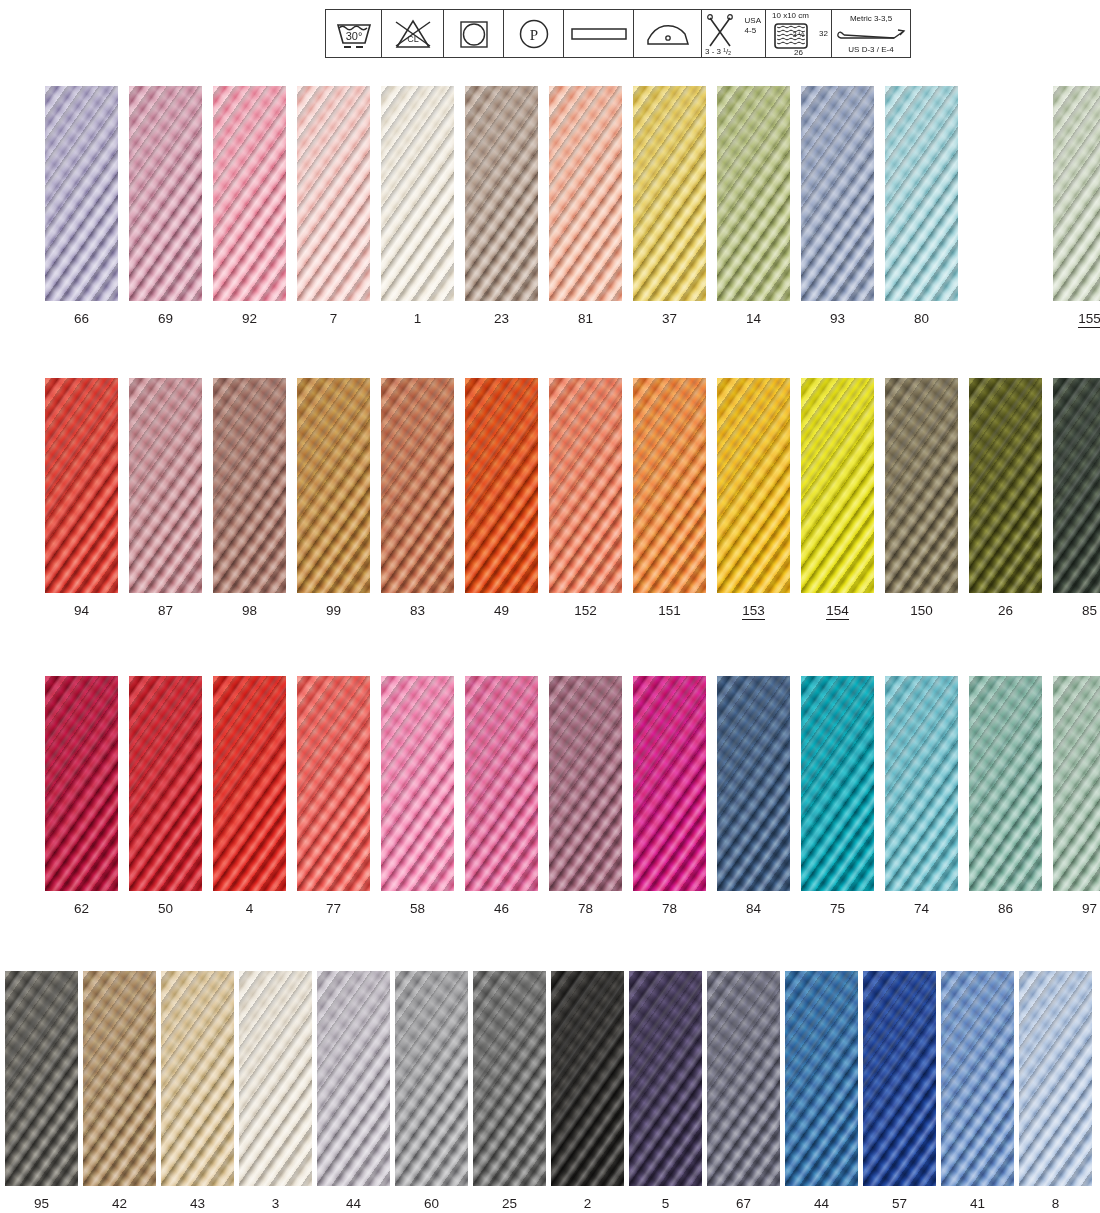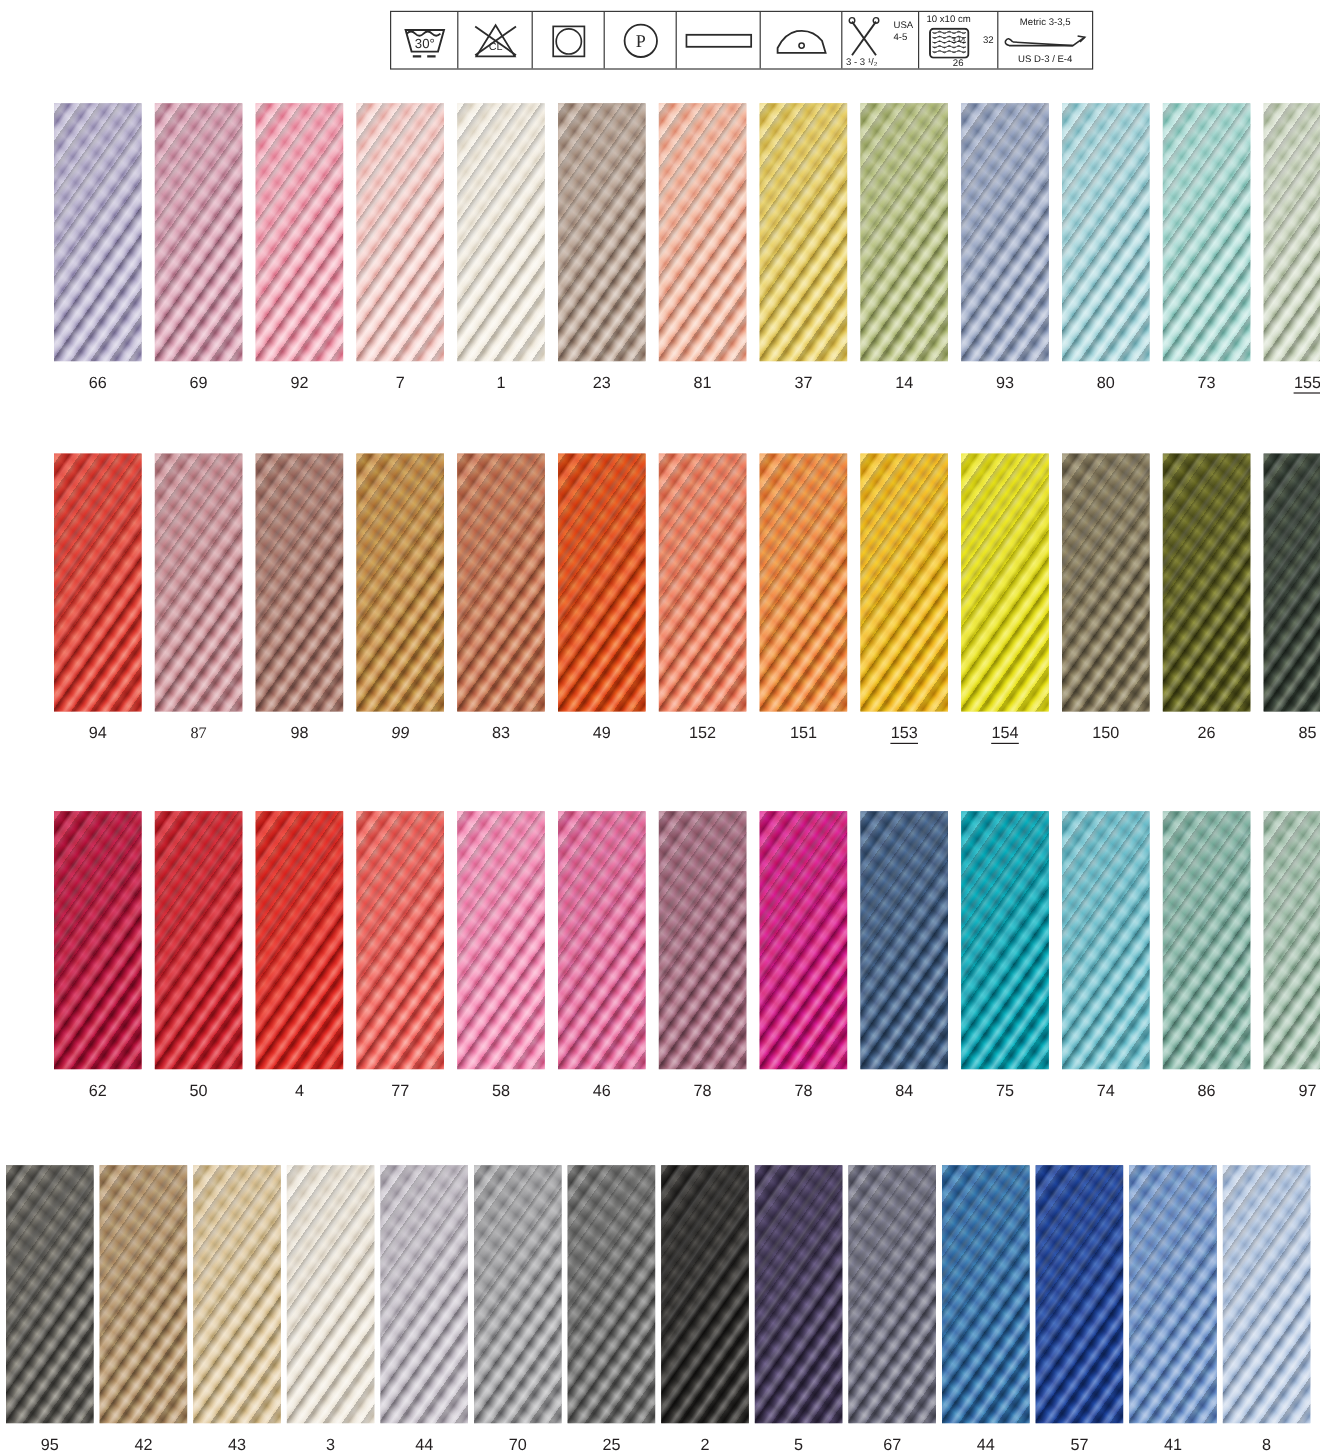--- a/index.html
+++ b/index.html
@@ -312,29 +312,20 @@
         </div>
         <div class="swatch-wrap" style="left: 885px; width: 73px;">
           <div class="yarn" style="width: 73px; height: 215px;">
             <div class="base" style="background: rgb(168, 214, 220);"></div>
             <div class="twist" style="background: repeating-linear-gradient(125deg, rgb(126, 183, 191) 0px, rgb(168, 214, 220) 3px, rgb(207, 235, 238) 7px, rgb(168, 214, 220) 11px, rgb(126, 183, 191) 14px);"></div>
             <div class="twist" style="background: repeating-linear-gradient(40deg, rgba(0, 0, 0, 0.16) 0px, rgba(0, 0, 0, 0) 4px, rgba(255, 255, 255, 0.2) 8px, rgba(0, 0, 0, 0) 12px, rgba(0, 0, 0, 0.16) 15px); mix-blend-mode: overlay;"></div>
             <div class="twist" style="background: repeating-linear-gradient(125deg, rgba(0, 0, 0, 0.22) 0px, rgba(0, 0, 0, 0) 6px, rgba(255, 255, 255, 0.18) 9px, rgba(0, 0, 0, 0) 13px);"></div>
           </div>
           <div class="label" style="top: 225px;"><span>80</span></div>
         </div>
-        <div class="swatch-wrap" style="left: 969px; width: 73px;">
-          <div class="yarn" style="width: 73px; height: 215px;">
-            <div class="base" style="background: rgb(169, 217, 210);"></div>
-            <div class="twist" style="background: repeating-linear-gradient(125deg, rgb(127, 188, 178) 0px, rgb(169, 217, 210) 3px, rgb(207, 238, 234) 7px, rgb(169, 217, 210) 11px, rgb(127, 188, 178) 14px);"></div>
-            <div class="twist" style="background: repeating-linear-gradient(40deg, rgba(0, 0, 0, 0.16) 0px, rgba(0, 0, 0, 0) 4px, rgba(255, 255, 255, 0.2) 8px, rgba(0, 0, 0, 0) 12px, rgba(0, 0, 0, 0.16) 15px); mix-blend-mode: overlay;"></div>
-            <div class="twist" style="background: repeating-linear-gradient(125deg, rgba(0, 0, 0, 0.22) 0px, rgba(0, 0, 0, 0) 6px, rgba(255, 255, 255, 0.18) 9px, rgba(0, 0, 0, 0) 13px);"></div>
-          </div>
-          <div class="label" style="top: 225px;"><span>73</span></div>
-        </div>
         <div class="swatch-wrap" style="left: 1053px; width: 73px;">
           <div class="yarn" style="width: 73px; height: 215px;">
             <div class="base" style="background: rgb(204, 214, 192);"></div>
             <div class="twist" style="background: repeating-linear-gradient(125deg, rgb(168, 181, 154) 0px, rgb(204, 214, 192) 3px, rgb(230, 236, 223) 7px, rgb(204, 214, 192) 11px, rgb(168, 181, 154) 14px);"></div>
             <div class="twist" style="background: repeating-linear-gradient(40deg, rgba(0, 0, 0, 0.16) 0px, rgba(0, 0, 0, 0) 4px, rgba(255, 255, 255, 0.2) 8px, rgba(0, 0, 0, 0) 12px, rgba(0, 0, 0, 0.16) 15px); mix-blend-mode: overlay;"></div>
             <div class="twist" style="background: repeating-linear-gradient(125deg, rgba(0, 0, 0, 0.22) 0px, rgba(0, 0, 0, 0) 6px, rgba(255, 255, 255, 0.18) 9px, rgba(0, 0, 0, 0) 13px);"></div>
           </div>
           <div class="label underlined" style="top: 225px;"><span>155</span></div>
         </div>
       </div>
@@ -348,39 +339,39 @@
           </div>
           <div class="label" style="top: 225px;"><span>94</span></div>
         </div>
         <div class="swatch-wrap" style="left: 129px; width: 73px;">
           <div class="yarn" style="width: 73px; height: 215px;">
             <div class="base" style="background: rgb(201, 142, 149);"></div>
             <div class="twist" style="background: repeating-linear-gradient(125deg, rgb(161, 106, 113) 0px, rgb(201, 142, 149) 3px, rgb(225, 181, 186) 7px, rgb(201, 142, 149) 11px, rgb(161, 106, 113) 14px);"></div>
             <div class="twist" style="background: repeating-linear-gradient(40deg, rgba(0, 0, 0, 0.16) 0px, rgba(0, 0, 0, 0) 4px, rgba(255, 255, 255, 0.2) 8px, rgba(0, 0, 0, 0) 12px, rgba(0, 0, 0, 0.16) 15px); mix-blend-mode: overlay;"></div>
             <div class="twist" style="background: repeating-linear-gradient(125deg, rgba(0, 0, 0, 0.22) 0px, rgba(0, 0, 0, 0) 6px, rgba(255, 255, 255, 0.18) 9px, rgba(0, 0, 0, 0) 13px);"></div>
           </div>
-          <div class="label" style="top: 225px; font-family: Liberation Serif, serif;"><span>87</span></div>
+          <div class="label" style="top: 225px;"><span>87</span></div>
         </div>
         <div class="swatch-wrap" style="left: 213px; width: 73px;">
           <div class="yarn" style="width: 73px; height: 215px;">
             <div class="base" style="background: rgb(169, 120, 108);"></div>
             <div class="twist" style="background: repeating-linear-gradient(125deg, rgb(131, 88, 79) 0px, rgb(169, 120, 108) 3px, rgb(198, 155, 142) 7px, rgb(169, 120, 108) 11px, rgb(131, 88, 79) 14px);"></div>
             <div class="twist" style="background: repeating-linear-gradient(40deg, rgba(0, 0, 0, 0.16) 0px, rgba(0, 0, 0, 0) 4px, rgba(255, 255, 255, 0.2) 8px, rgba(0, 0, 0, 0) 12px, rgba(0, 0, 0, 0.16) 15px); mix-blend-mode: overlay;"></div>
             <div class="twist" style="background: repeating-linear-gradient(125deg, rgba(0, 0, 0, 0.22) 0px, rgba(0, 0, 0, 0) 6px, rgba(255, 255, 255, 0.18) 9px, rgba(0, 0, 0, 0) 13px);"></div>
           </div>
           <div class="label" style="top: 225px;"><span>98</span></div>
         </div>
         <div class="swatch-wrap" style="left: 297px; width: 73px;">
           <div class="yarn" style="width: 73px; height: 215px;">
             <div class="base" style="background: rgb(192, 136, 64);"></div>
             <div class="twist" style="background: repeating-linear-gradient(125deg, rgb(150, 102, 43) 0px, rgb(192, 136, 64) 3px, rgb(219, 171, 107) 7px, rgb(192, 136, 64) 11px, rgb(150, 102, 43) 14px);"></div>
             <div class="twist" style="background: repeating-linear-gradient(40deg, rgba(0, 0, 0, 0.16) 0px, rgba(0, 0, 0, 0) 4px, rgba(255, 255, 255, 0.2) 8px, rgba(0, 0, 0, 0) 12px, rgba(0, 0, 0, 0.16) 15px); mix-blend-mode: overlay;"></div>
             <div class="twist" style="background: repeating-linear-gradient(125deg, rgba(0, 0, 0, 0.22) 0px, rgba(0, 0, 0, 0) 6px, rgba(255, 255, 255, 0.18) 9px, rgba(0, 0, 0, 0) 13px);"></div>
           </div>
-          <div class="label" style="top: 225px; font-style: italic;"><span>99</span></div>
+          <div class="label" style="top: 225px;"><span>99</span></div>
         </div>
         <div class="swatch-wrap" style="left: 381px; width: 73px;">
           <div class="yarn" style="width: 73px; height: 215px;">
             <div class="base" style="background: rgb(196, 113, 79);"></div>
             <div class="twist" style="background: repeating-linear-gradient(125deg, rgb(154, 83, 55) 0px, rgb(196, 113, 79) 3px, rgb(221, 151, 117) 7px, rgb(196, 113, 79) 11px, rgb(154, 83, 55) 14px);"></div>
             <div class="twist" style="background: repeating-linear-gradient(40deg, rgba(0, 0, 0, 0.16) 0px, rgba(0, 0, 0, 0) 4px, rgba(255, 255, 255, 0.2) 8px, rgba(0, 0, 0, 0) 12px, rgba(0, 0, 0, 0.16) 15px); mix-blend-mode: overlay;"></div>
             <div class="twist" style="background: repeating-linear-gradient(125deg, rgba(0, 0, 0, 0.22) 0px, rgba(0, 0, 0, 0) 6px, rgba(255, 255, 255, 0.18) 9px, rgba(0, 0, 0, 0) 13px);"></div>
           </div>
           <div class="label" style="top: 225px;"><span>83</span></div>
         </div>
@@ -622,21 +613,21 @@
           </div>
           <div class="label" style="top: 225px;"><span>44</span></div>
         </div>
         <div class="swatch-wrap" style="left: 395px; width: 73px;">
           <div class="yarn" style="width: 73px; height: 215px;">
             <div class="base" style="background: rgb(160, 160, 162);"></div>
             <div class="twist" style="background: repeating-linear-gradient(125deg, rgb(123, 123, 126) 0px, rgb(160, 160, 162) 3px, rgb(195, 195, 197) 7px, rgb(160, 160, 162) 11px, rgb(123, 123, 126) 14px);"></div>
             <div class="twist" style="background: repeating-linear-gradient(40deg, rgba(0, 0, 0, 0.16) 0px, rgba(0, 0, 0, 0) 4px, rgba(255, 255, 255, 0.2) 8px, rgba(0, 0, 0, 0) 12px, rgba(0, 0, 0, 0.16) 15px); mix-blend-mode: overlay;"></div>
             <div class="twist" style="background: repeating-linear-gradient(125deg, rgba(0, 0, 0, 0.22) 0px, rgba(0, 0, 0, 0) 6px, rgba(255, 255, 255, 0.18) 9px, rgba(0, 0, 0, 0) 13px);"></div>
           </div>
-          <div class="label" style="top: 225px;"><span>70</span></div>
+          <div class="label" style="top: 225px;"><span>60</span></div>
         </div>
         <div class="swatch-wrap" style="left: 473px; width: 73px;">
           <div class="yarn" style="width: 73px; height: 215px;">
             <div class="base" style="background: rgb(109, 109, 108);"></div>
             <div class="twist" style="background: repeating-linear-gradient(125deg, rgb(75, 75, 74) 0px, rgb(109, 109, 108) 3px, rgb(145, 145, 144) 7px, rgb(109, 109, 108) 11px, rgb(75, 75, 74) 14px);"></div>
             <div class="twist" style="background: repeating-linear-gradient(40deg, rgba(0, 0, 0, 0.16) 0px, rgba(0, 0, 0, 0) 4px, rgba(255, 255, 255, 0.2) 8px, rgba(0, 0, 0, 0) 12px, rgba(0, 0, 0, 0.16) 15px); mix-blend-mode: overlay;"></div>
             <div class="twist" style="background: repeating-linear-gradient(125deg, rgba(0, 0, 0, 0.22) 0px, rgba(0, 0, 0, 0) 6px, rgba(255, 255, 255, 0.18) 9px, rgba(0, 0, 0, 0) 13px);"></div>
           </div>
           <div class="label" style="top: 225px;"><span>25</span></div>
         </div>

